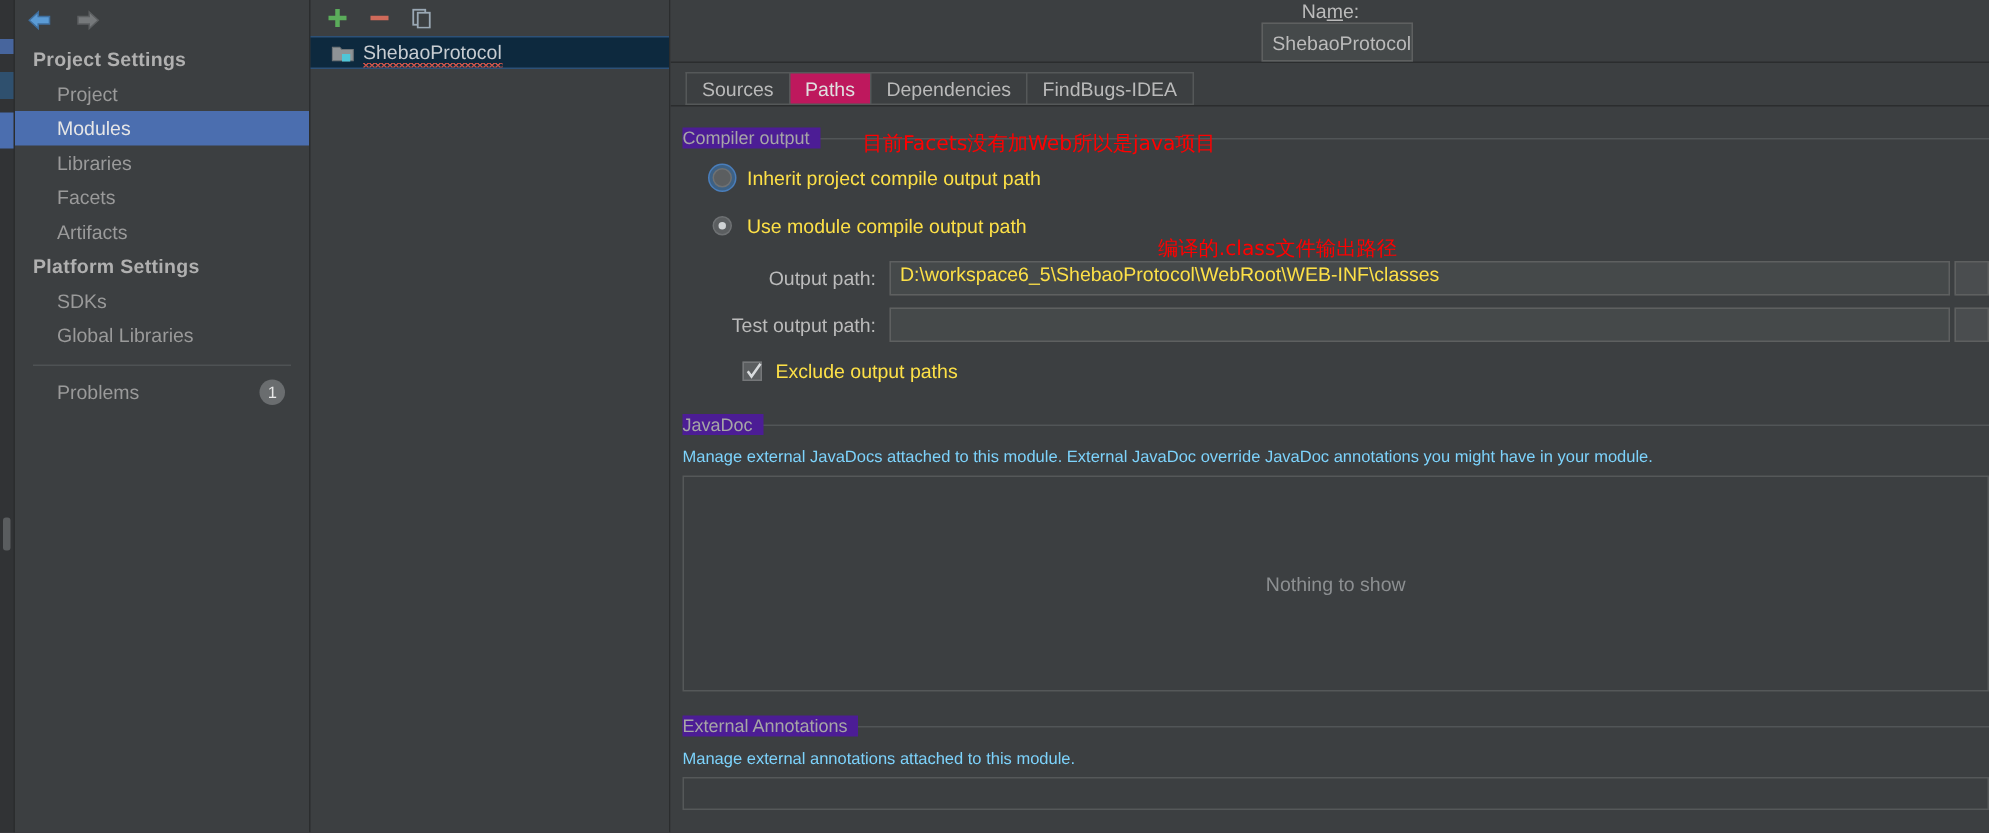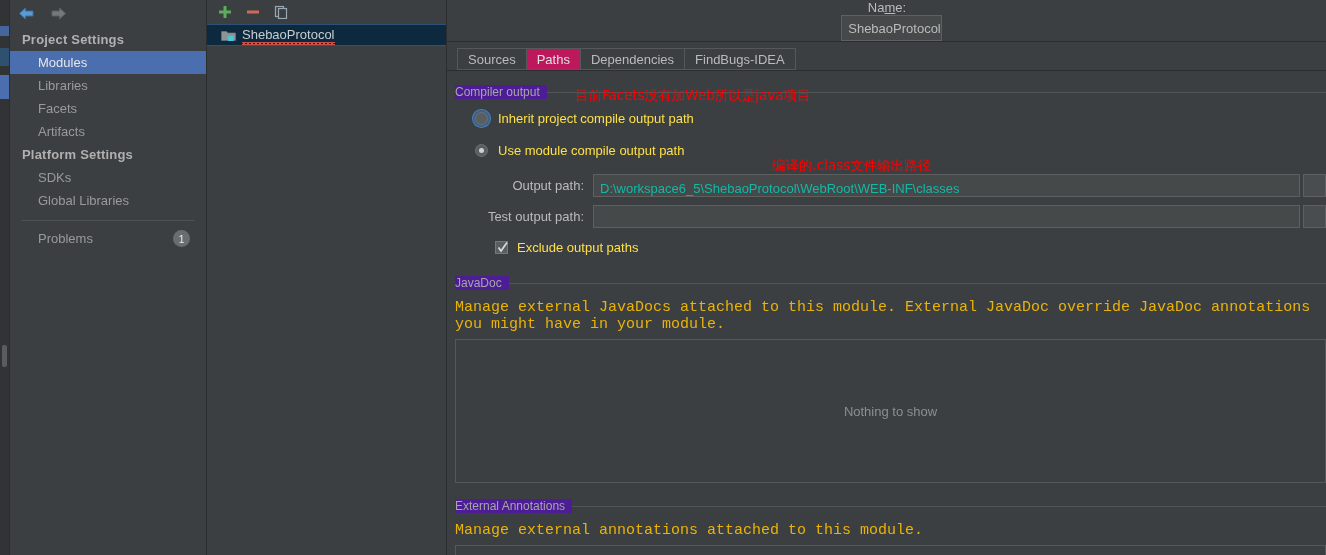--- a/index.html
+++ b/index.html
@@ -303,23 +303,23 @@
     padding-right: 9px;
     color: #bbbbbb;
     font-size: 13px;
     box-sizing: border-box;
   }
   .field-input {
     flex: 1 1 auto;
     height: 23px;
     background: #45494a;
     border: 1px solid #5e6060;
-    color: #14b8a6;
-    display: flex;
-    align-items: flex-end;
+    color: #fde047;
+    display: flex;
+    align-items: flex-start;
     padding-left: 6px;
     box-sizing: border-box;
     font-size: 13px;
     overflow: hidden;
     white-space: nowrap;
   }
   .browse-btn {
     width: 23px;
     height: 23px;
     background: #4a4d4f;
@@ -342,24 +342,23 @@
     border: 1px solid #757779;
     box-sizing: border-box;
     margin-right: 9px;
     position: relative;
     flex: 0 0 13px;
   }
   .checkbox svg { position: absolute; left: 0px; top: -1px; }
 
   .desc-text {
     padding-left: 8px;
-    color: #eab308;
-    font-size: 15px;
+    color: #7dd3fc;
+    font-size: 11px;
     margin-top: 7px;
-    font-family: Liberation Mono, monospace;
   }
   .list-box {
     margin: 6px 0 0 8px;
     background: #3c3f41;
     border: 1px solid #555859;
     height: 144px;
     position: relative;
     display: flex;
     align-items: center;
     justify-content: center;
@@ -406,20 +405,21 @@
       <div class="nav-arrow">
         <svg width="19" height="15" viewBox="0 0 19 15">
           <path d="M10.5 2 L16.5 7.5 L10.5 13 L10.5 10 L3 10 L3 5 L10.5 5 Z" fill="#76797b" stroke="#5c5f61" stroke-width="1"></path>
         </svg>
       </div>
     </div>
 
     <div class="sidebar-list">
 
       <div class="group-header">Project Settings</div>
+      <div class="nav-item">Project</div>
       <div class="nav-item selected">Modules</div>
       <div class="nav-item">Libraries</div>
       <div class="nav-item">Facets</div>
       <div class="nav-item">Artifacts</div>
 
       <div class="group-header">Platform Settings</div>
       <div class="nav-item">SDKs</div>
       <div class="nav-item">Global Libraries</div>
 
       <div class="sidebar-sep"></div>

